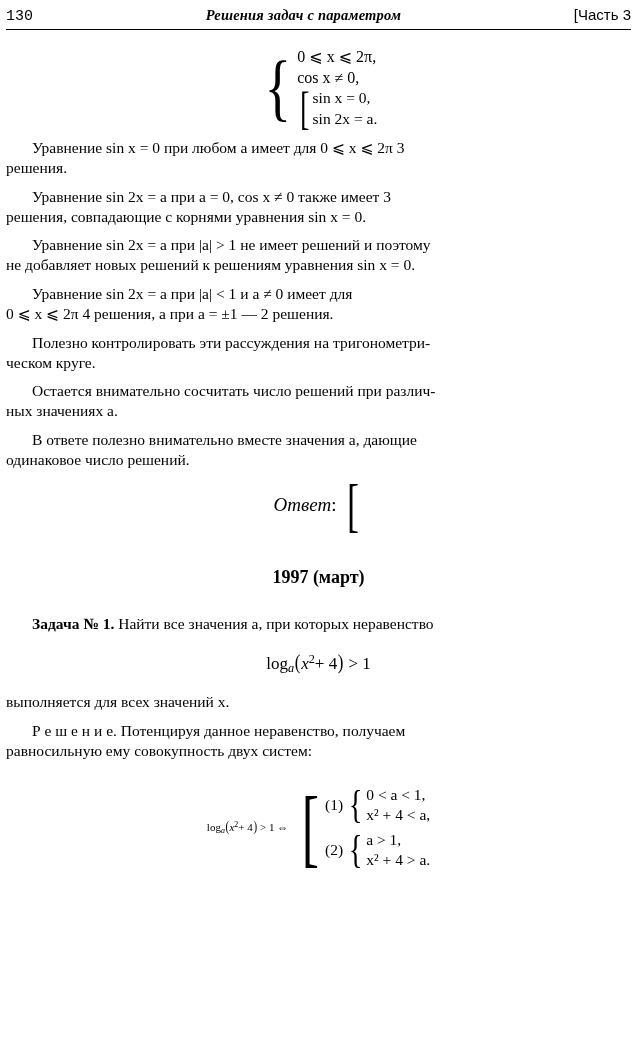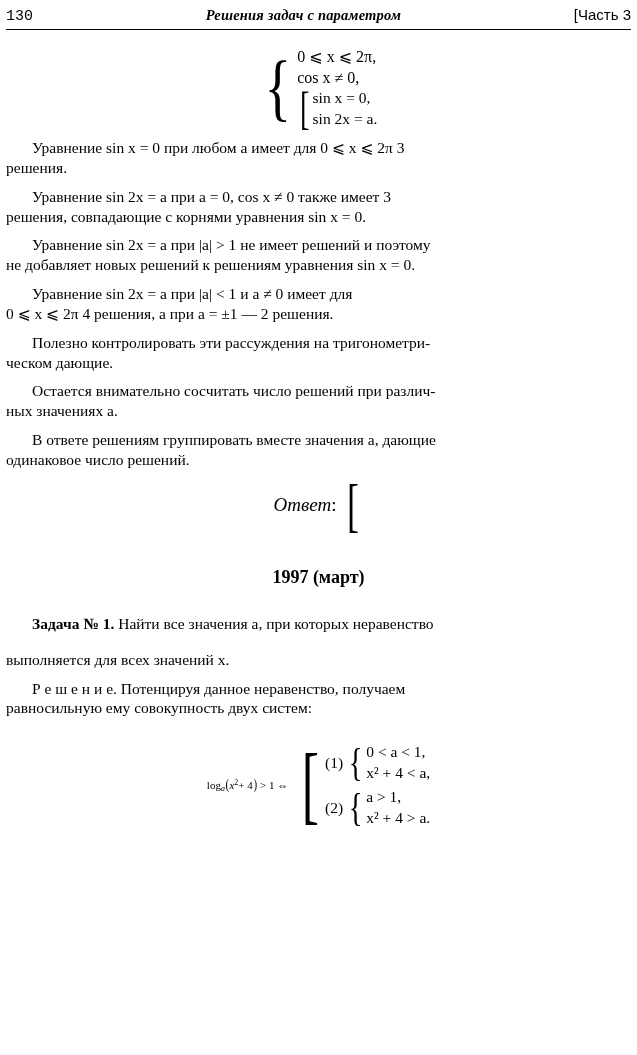--- a/index.html
+++ b/index.html
@@ -223,45 +223,48 @@
       <span style="display:inline-block;text-indent:0">не добавляет новых решений к решениям уравнения sin x = 0.</span>
     </p>
 
     <p class="para">
       <span>Уравнение  sin 2x  =  a  при  |a|  &lt;  1  и  a  ≠  0  имеет  для</span><br>
       <span style="display:inline-block;text-indent:0">0 ⩽ x ⩽ 2π  4 решения, а при a = ±1 — 2 решения.</span>
     </p>
 
     <p class="para">
       <span>Полезно контролировать эти рассуждения на тригонометри-</span><br>
-      <span style="display:inline-block;text-indent:0">ческом дающие.</span>
+      <span style="display:inline-block;text-indent:0">ческом круге.</span>
     </p>
 
     <p class="para">
       <span>Остается внимательно сосчитать число решений при различ-</span><br>
       <span style="display:inline-block;text-indent:0">ных значениях a.</span>
     </p>
 
     <p class="para">
-      <span>В ответе решениям группировать вместе значения a, дающие</span><br>
+      <span>В ответе полезно внимательно вместе значения a, дающие</span><br>
       <span style="display:inline-block;text-indent:0">одинаковое число решений.</span>
     </p>
 
     <div class="answer-wrap">
       <span class="answer-label"><span>Ответ</span><span class="up">:</span></span>
       <span class="bracket-tall">[</span>
     </div>
 
     <h2 class="section">1997 (март)</h2>
 
     <p class="para" style="padding-top:26px">
       <span class="task-title">Задача № 1.</span>
       <span>Найти все значения a, при которых неравенство</span>
     </p>
 
+    <div class="formula-center">
+      <span class="up">log</span><span class="sub">a</span><span class="paren-big">(</span><span class="math">x</span><span class="sup">2</span><span>+ 4</span><span class="paren-big">)</span>&nbsp;<span>&gt; 1</span>
+    </div>
 
     <p class="para noindent" style="padding-top:16px">выполняется для всех значений x.</p>
 
     <p class="para">
       <span>Р е ш е н и е.   Потенцируя   данное   неравенство,   получаем</span><br>
       <span style="display:inline-block;text-indent:0">равносильную ему совокупность двух систем:</span>
     </p>
 
     <div class="final">
       <span class="final-left">

